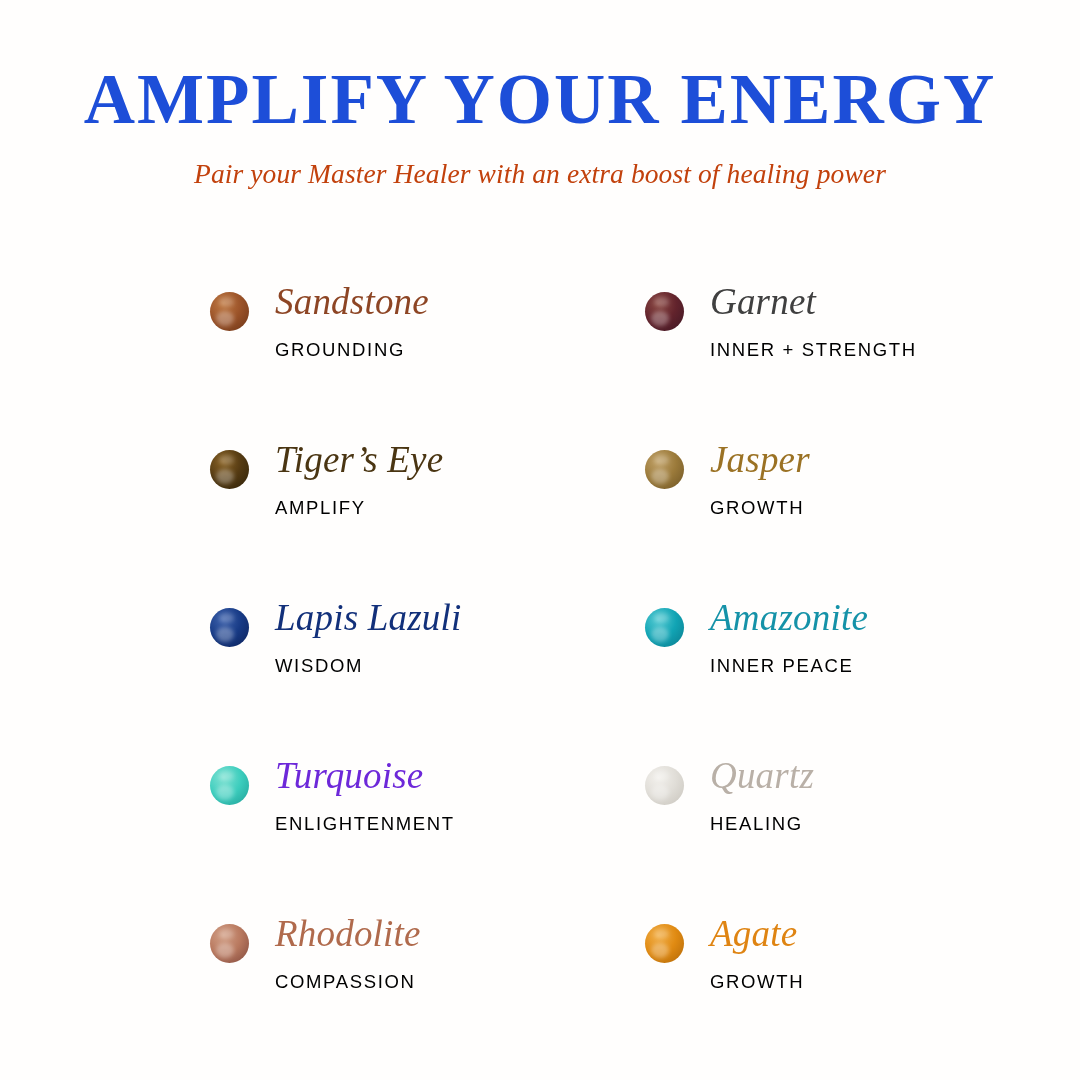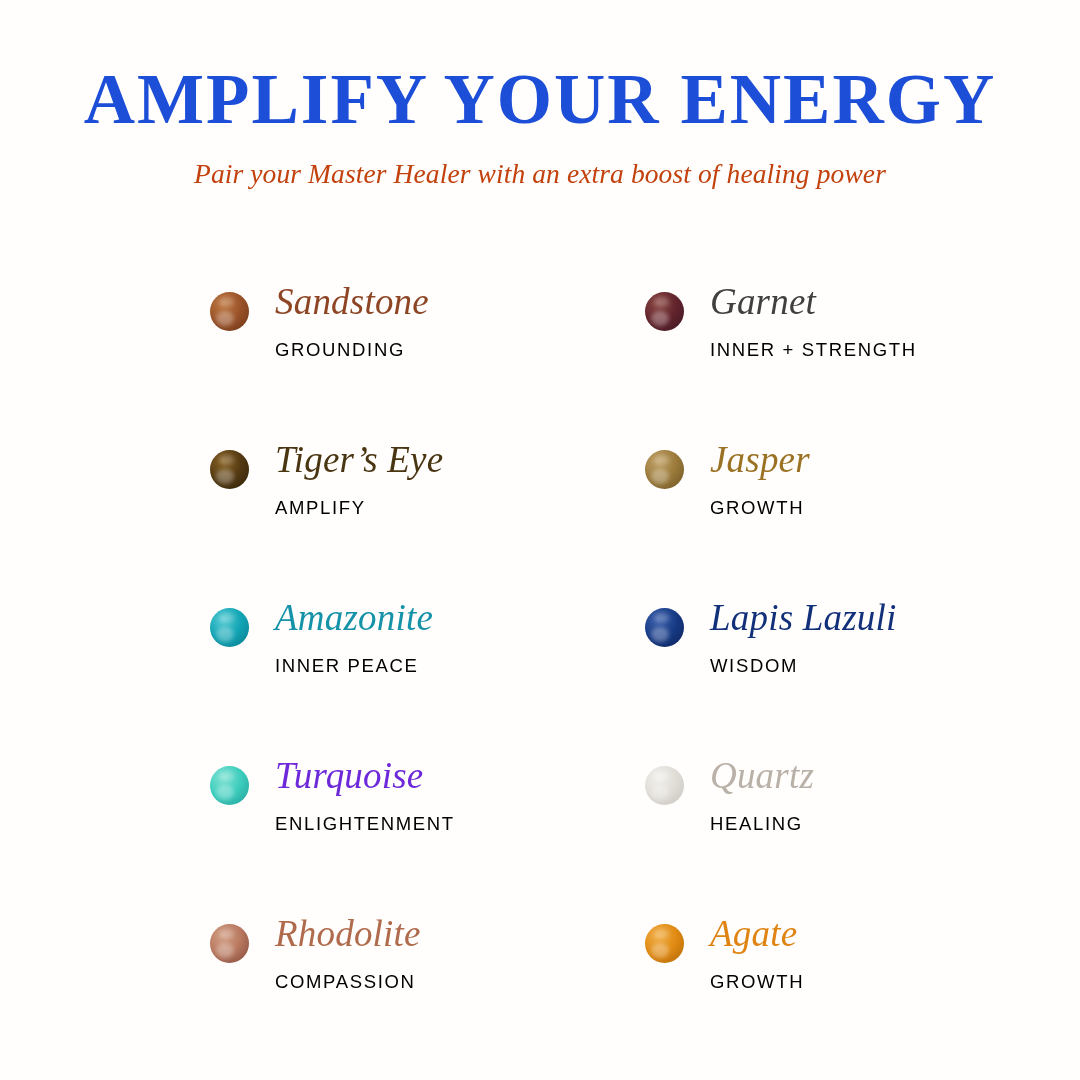--- a/index.html
+++ b/index.html
@@ -158,30 +158,30 @@
         <span class="bead" style="background: radial-gradient(circle at 34% 30%, rgb(138, 99, 38) 0%, rgb(84, 58, 18) 48%, rgb(46, 33, 9) 100%);"></span>
         <div class="stone-name" style="color: rgb(74, 53, 18);">Tiger’s Eye</div>
         <div class="stone-meaning">AMPLIFY</div>
       </div>
       <div class="stone-item">
         <span class="bead" style="background: radial-gradient(circle at 34% 30%, rgb(194, 163, 106) 0%, rgb(155, 122, 58) 48%, rgb(109, 84, 36) 100%);"></span>
         <div class="stone-name" style="color: rgb(155, 114, 36);">Jasper</div>
         <div class="stone-meaning">GROWTH</div>
       </div>
       <div class="stone-item">
+        <span class="bead" style="background: radial-gradient(circle at 34% 30%, rgb(63, 99, 173) 0%, rgb(23, 58, 133) 48%, rgb(12, 33, 88) 100%);"></span>
+        <div class="stone-name" style="color: rgb(18, 48, 122);">Lapis Lazuli</div>
+        <div class="stone-meaning">WISDOM</div>
+      </div>
+      <div class="stone-item">
         <span class="bead" style="background: radial-gradient(circle at 34% 30%, rgb(88, 204, 212) 0%, rgb(17, 164, 180) 48%, rgb(11, 122, 140) 100%);"></span>
         <div class="stone-name" style="color: rgb(21, 146, 168);">Amazonite</div>
         <div class="stone-meaning">INNER PEACE</div>
       </div>
       <div class="stone-item">
-        <span class="bead" style="background: radial-gradient(circle at 34% 30%, rgb(63, 99, 173) 0%, rgb(23, 58, 133) 48%, rgb(12, 33, 88) 100%);"></span>
-        <div class="stone-name" style="color: rgb(18, 48, 122);">Lapis Lazuli</div>
-        <div class="stone-meaning">WISDOM</div>
-      </div>
-      <div class="stone-item">
         <span class="bead" style="background: radial-gradient(circle at 34% 30%, rgb(130, 227, 212) 0%, rgb(60, 205, 189) 48%, rgb(31, 159, 150) 100%);"></span>
         <div class="stone-name" style="color: #6d28d9;">Turquoise</div>
         <div class="stone-meaning">ENLIGHTENMENT</div>
       </div>
       <div class="stone-item">
         <span class="bead" style="background: radial-gradient(circle at 34% 30%, rgb(243, 241, 237) 0%, rgb(224, 221, 215) 48%, rgb(200, 196, 188) 100%);"></span>
         <div class="stone-name" style="color: rgb(185, 176, 167); text-align: center;">Quartz</div>
         <div class="stone-meaning">HEALING</div>
       </div>
       <div class="stone-item">

